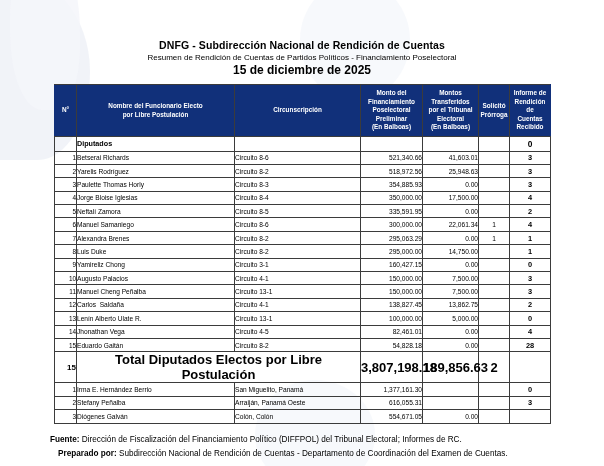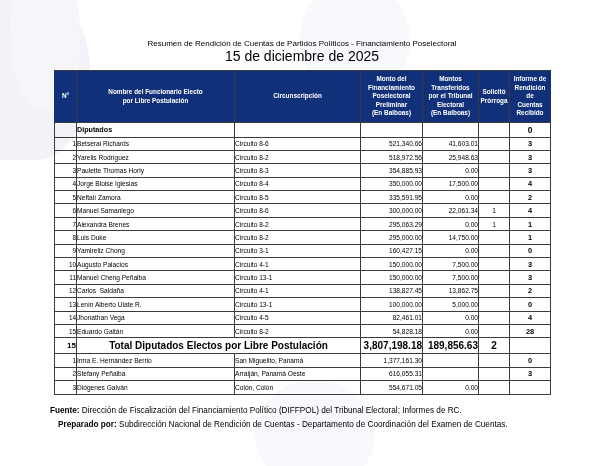--- a/index.html
+++ b/index.html
@@ -60,22 +60,22 @@
     font-size: 8px;
     font-weight: normal;
     line-height: 12px;
   }
   .title-range {
     font-size: 9px;
     font-weight: bold;
     line-height: 13px;
   }
   .title-date {
-    font-size: 14px;
-    font-weight: normal;
+    font-size: 12px;
+    font-weight: bold;
     line-height: 13px;
   }
   table.report {
     border-collapse: collapse;
     table-layout: fixed;
     margin: 7px 8px 0 54px;
     width: 496px;
     font-size: 6.6px;
   }
   table.report th,
@@ -122,21 +122,21 @@
     font-size: 7.2px;
   }
   tr.section td.inf {
     font-weight: bold;
     font-size: 8.4px;
   }
   tr.section td { height: 13.5px; }
 
   tr.total td {
     font-weight: bold;
-    font-size: 10px;
+    font-size: 13px;
     height: 15px;
   }
   tr.total td.num { font-size: 8px; }
   tr.total td.totlabel { text-align: center; }
 
   .footnotes {
     margin: 10px 0 0 58px;
     width: 500px;
     font-size: 8.2px;
     line-height: 12px;
@@ -157,20 +157,21 @@
 <body>
 
 <div class="watermark wm1"></div>
 <div class="watermark wm2"></div>
 <div class="watermark wm3"></div>
 <div class="watermark wm4"></div>
 
 <div class="page">
 
   <div class="titles">
+    <div class="title-main">DNFG - Subdirección Nacional de Rendición de Cuentas</div>
     <div class="title-sub">Resumen de Rendición de Cuentas de Partidos Políticos - Financiamiento Poselectoral</div>
     <div class="title-date">15 de diciembre de 2025</div>
   </div>
 
   <table class="report">
     <colgroup>
       <col class="c-num">
         <col class="c-name">
         <col class="c-circ">
       <col class="c-monto">

